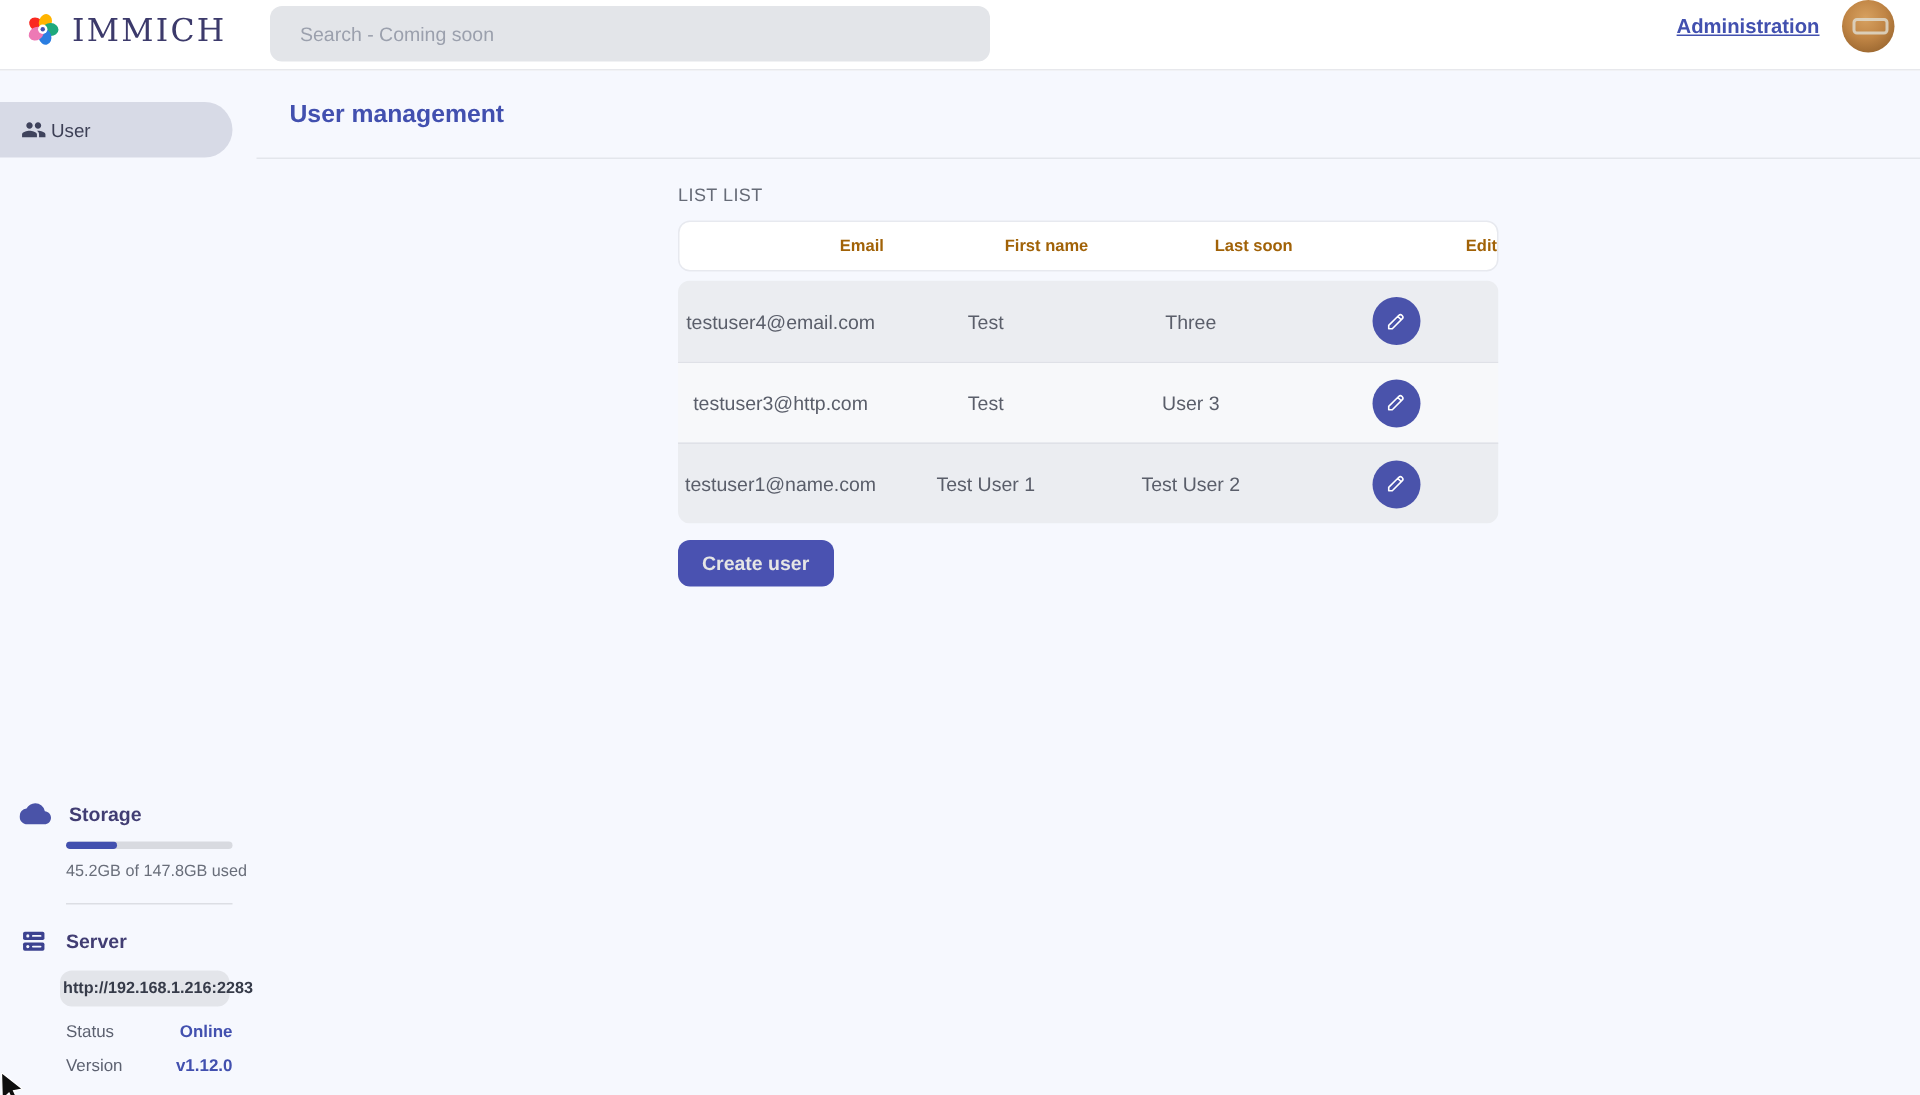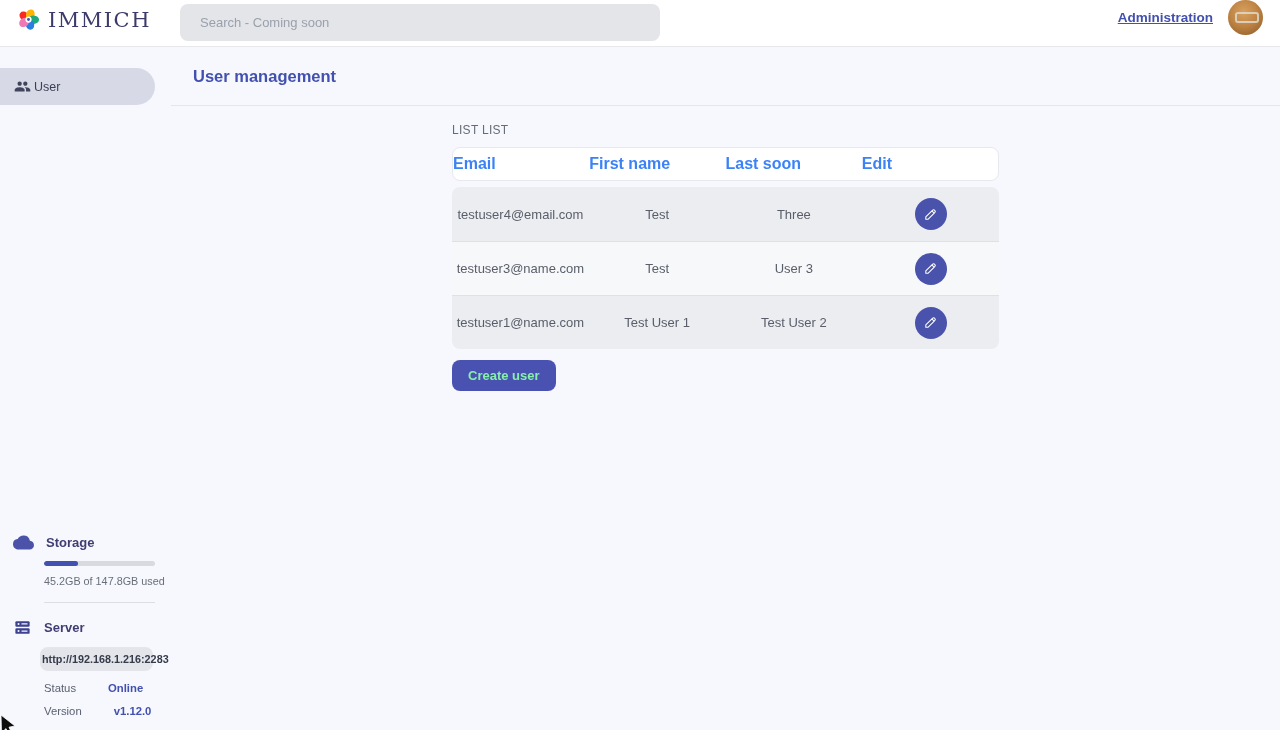--- a/index.html
+++ b/index.html
@@ -52,50 +52,50 @@
   .footer-title { font-size:13px; font-weight:700; color:#413d73; }
   .progress-track { margin:8px 0 0 44px; width:111px; height:5px; background:#d8dae0; border-radius:3px; overflow:hidden; }
   .progress-fill { height:100%; background:#4250af; border-radius:3px; }
   .usage-text { margin:9px 0 0 44px; font-size:10.8px; color:#696e7a; }
   .side-divider { border:none; border-top:1px solid #dcdee4; margin:15px 0 15px 44px; width:111px; }
   .server-chip {
     margin:10px 0 0 40px; width:113px; background:#e3e5ea; border-radius:8px;
     padding:6px 2px; text-align:center; font-size:10.8px; font-weight:700; color:#363b49;
     cursor:default;
   }
-  .kv-row { display:flex; margin:11px 0 0 44px; width:111px; font-size:11.3px;gap:32px; }
+  .kv-row { display:flex; justify-content:space-between; margin:11px 0 0 44px; width:111px; font-size:11.3px;gap:32px; }
   .kv-label { color:#5c6170; }
   .kv-value { color:#4250af; font-weight:700; }
 
   
   .main { flex:1; display:flex; flex-direction:column; }
   .title-bar { height:59px; border-bottom:1px solid #e3e6ec; display:flex; align-items:center; padding-left:22px; }
   .page-title { margin:0; font-size:16.5px; font-weight:600; color:#4250af; }
   .content { width:547px; margin:0 auto; padding-top:12px; }
   .section-label { font-size:12px; color:#666b77; letter-spacing:.3px; margin:5px 0 10px 0; }
 
   .thead {
     display:flex; align-items:center; height:34px;
     background:#ffffff; border:1px solid #e7e9ef; border-radius:8px; margin-bottom:6px;
   }
-  .thcell { flex:1; text-align:left; font-size:16px; font-weight:600; color:#3b82f6; }
+  .thcell { flex:1; text-align:right; font-size:11px; font-weight:600; color:#a16207; }
 
   .tbody { border-radius:8px; overflow:hidden; }
   .trow { display:flex; align-items:center; height:54px; }
   .trow:nth-child(odd) { background:#ebedf1; }
   .trow:nth-child(even) { background:#f7f8fa; }
   .trow + .trow { border-top:1px solid #dfe1e7; }
   .tcell { flex:1; display:flex; align-items:center; justify-content:center; font-size:13px; color:#5a5e6a; }
   .edit-btn {
     width:32px; height:32px; border-radius:50%; border:none; cursor:pointer;
     background:#4a53ab; display:flex; align-items:center; justify-content:center; padding:0;
   }
   .create-btn {
     margin-top:11px; border:none; cursor:pointer;
-    background:#4a52b1; color:#86efac; font-weight:700; font-size:13px; font-family:inherit;
+    background:#4a52b1; color:#e5e5e5; font-weight:700; font-size:13px; font-family:inherit;
     padding:8px 16px; border-radius:8px;
   }
 
   .mouse-cursor { position:absolute; left:0; bottom:-7px; width:20px; height:22px; z-index:50; pointer-events:none; }
 </style>
 </head>
 <body>
 
 <header class="navbar">
   <div class="brand">
@@ -209,21 +209,21 @@
             <div class="tcell">Three</div>
             <div class="tcell">
               <button class="edit-btn">
                 <svg width="15" height="15" viewBox="0 0 24 24">
     <path d="M14.1 6.2l3.7 3.7M4.5 19.5h3.8L18.8 9a2.6 2.6 0 0 0-3.7-3.7L4.5 15.8v3.7z" fill="none" stroke="#ffffff" stroke-width="1.7" stroke-linejoin="round" stroke-linecap="round"></path>
   </svg>
               </button>
             </div>
           </div>
           <div class="trow">
-            <div class="tcell">testuser3@name.com</div>
+            <div class="tcell">testuser3@http.com</div>
             <div class="tcell">Test</div>
             <div class="tcell">User 3</div>
             <div class="tcell">
               <button class="edit-btn">
                 <svg width="15" height="15" viewBox="0 0 24 24">
     <path d="M14.1 6.2l3.7 3.7M4.5 19.5h3.8L18.8 9a2.6 2.6 0 0 0-3.7-3.7L4.5 15.8v3.7z" fill="none" stroke="#ffffff" stroke-width="1.7" stroke-linejoin="round" stroke-linecap="round"></path>
   </svg>
               </button>
             </div>
           </div>

